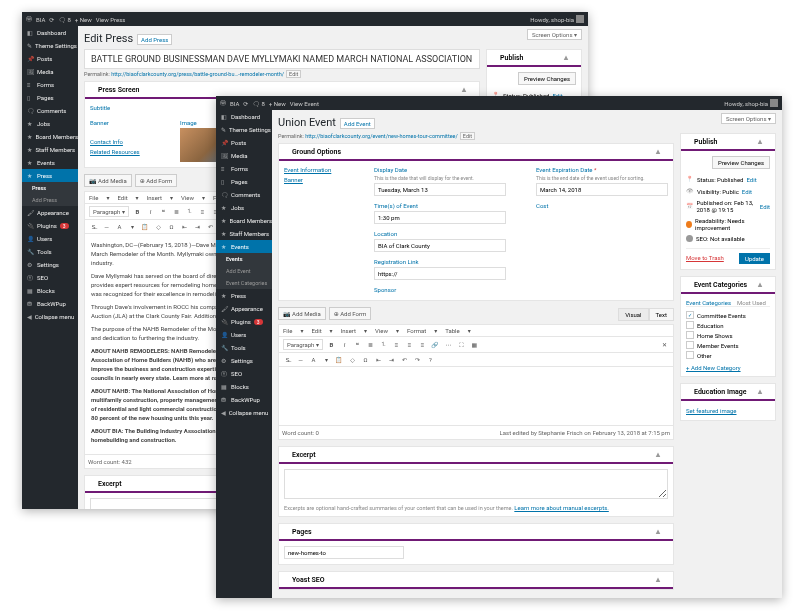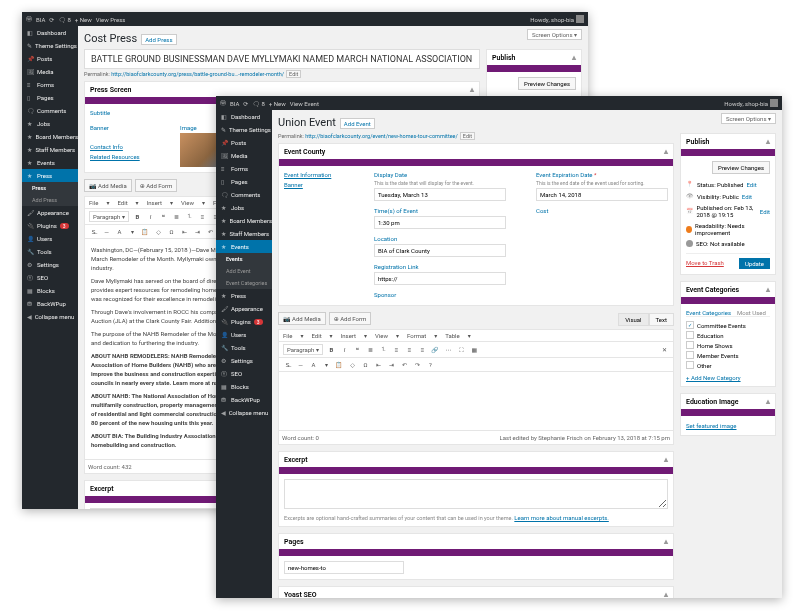--- a/index.html
+++ b/index.html
@@ -24,21 +24,21 @@
 .page-title{font-size:11px;color:#23282d;margin-bottom:4px}
 .page-title .add{font-size:6px;color:#0073aa;border:1px solid #ccc;padding:1px 3px;background:#fff;margin-left:4px}
 .cols{display:flex;gap:6px}
 .col-main{flex:1;min-width:0}
 .col-side{width:96px}
 .title-input{width:100%;background:#fff;border:1px solid #ddd;padding:4px 6px;font-size:9px;color:#333;margin-bottom:2px}
 .permalink{font-size:5.5px;color:#666;margin-bottom:4px}
 .permalink a{color:#0073aa}
 .permalink .ed{border:1px solid #ccc;padding:0 2px;background:#f7f7f7;margin-left:2px}
 .box{background:#fff;border:1px solid #e5e5e5;margin-bottom:6px}
-.box-h{border-bottom:7px solid #701a75;padding:3px 5px;font-size:7px;font-weight:600;display:flex;align-items:flex-end}
+.box-h{border-bottom:2px solid #701a75;padding:3px 13px;font-size:7px;font-weight:600;display:flex;align-items:flex-end}
 .box-h .tog{margin-left:auto;color:#999;font-size:8px}
 .box-b{padding:5px}
 .opt-row{display:flex;gap:30px}
 .opt-col{flex:1}
 .opt-label{font-size:6px;color:#0073aa;text-decoration:underline;display:block;margin-bottom:3px}
 .opt-sec{font-size:6px;color:#0073aa;display:block;margin-bottom:2px}
 .opt-desc{font-size:5px;color:#888;margin-bottom:2px}
 .inp{width:100%;border:1px solid #ddd;padding:2px 3px;font-size:6px;background:#fff}
 .img-thumb{width:50px;height:34px;background:linear-gradient(135deg,#c89060 0%,#8b6540 60%,#5a7590 100%)}
 .toolbar-row{display:flex;gap:3px;margin-bottom:4px;align-items:center}
@@ -174,21 +174,21 @@
           <span class="ic">⛃</span>
           <span>BackWPup</span>
         </div>
       <div class="item">
           <span class="ic">◀</span>
           <span>Collapse menu</span>
         </div>
     </div>
     <div class="content">
       <div class="scr-opt"><span>Screen Options</span> ▾</div>
-      <div class="page-title"><span>Cost Press</span><span class="add">Add Press</span></div>
+      <div class="page-title"><span>Edit Press</span><span class="add">Add Press</span></div>
       <div class="cols">
         <div class="col-main">
           <input class="title-input" value="BATTLE GROUND BUSINESSMAN DAVE MYLLYMAKI NAMED MARCH NATIONAL ASSOCIATION OF HOME BUILDERS REMODELE" style="">
           <div class="permalink"><span>Permalink:</span> <a>http://biaofclarkcounty.org/press/battle-ground-bu…-remodeler-month/</a><span class="ed">Edit</span></div>
           <div class="box">
             <div class="box-h">
                 <span>Press Screen</span>
                 <span class="tog">▴</span>
               </div>
             <div class="box-b">
@@ -415,21 +415,21 @@
         </div>
     </div>
     <div class="content">
       <div class="scr-opt"><span>Screen Options</span> ▾</div>
       <div class="page-title"><span>Union Event</span><span class="add">Add Event</span></div>
       <div class="cols">
         <div class="col-main">
           <div class="permalink"><span>Permalink:</span> <a>http://biaofclarkcounty.org/event/new-homes-tour-committee/</a><span class="ed">Edit</span></div>
           <div class="box">
             <div class="box-h">
-                <span>Event County</span>
+                <span>Ground Options</span>
                 <span class="tog">▴</span>
               </div>
             <div class="box-b">
               <div class="opt-row" style="margin-bottom:6px">
                 <div style="width:60px">
                   <span class="opt-label">Event Information</span>
                   <span class="opt-label">Banner</span>
                 </div>
                 <div class="opt-col">
                   <span class="opt-sec">Display Date</span>

